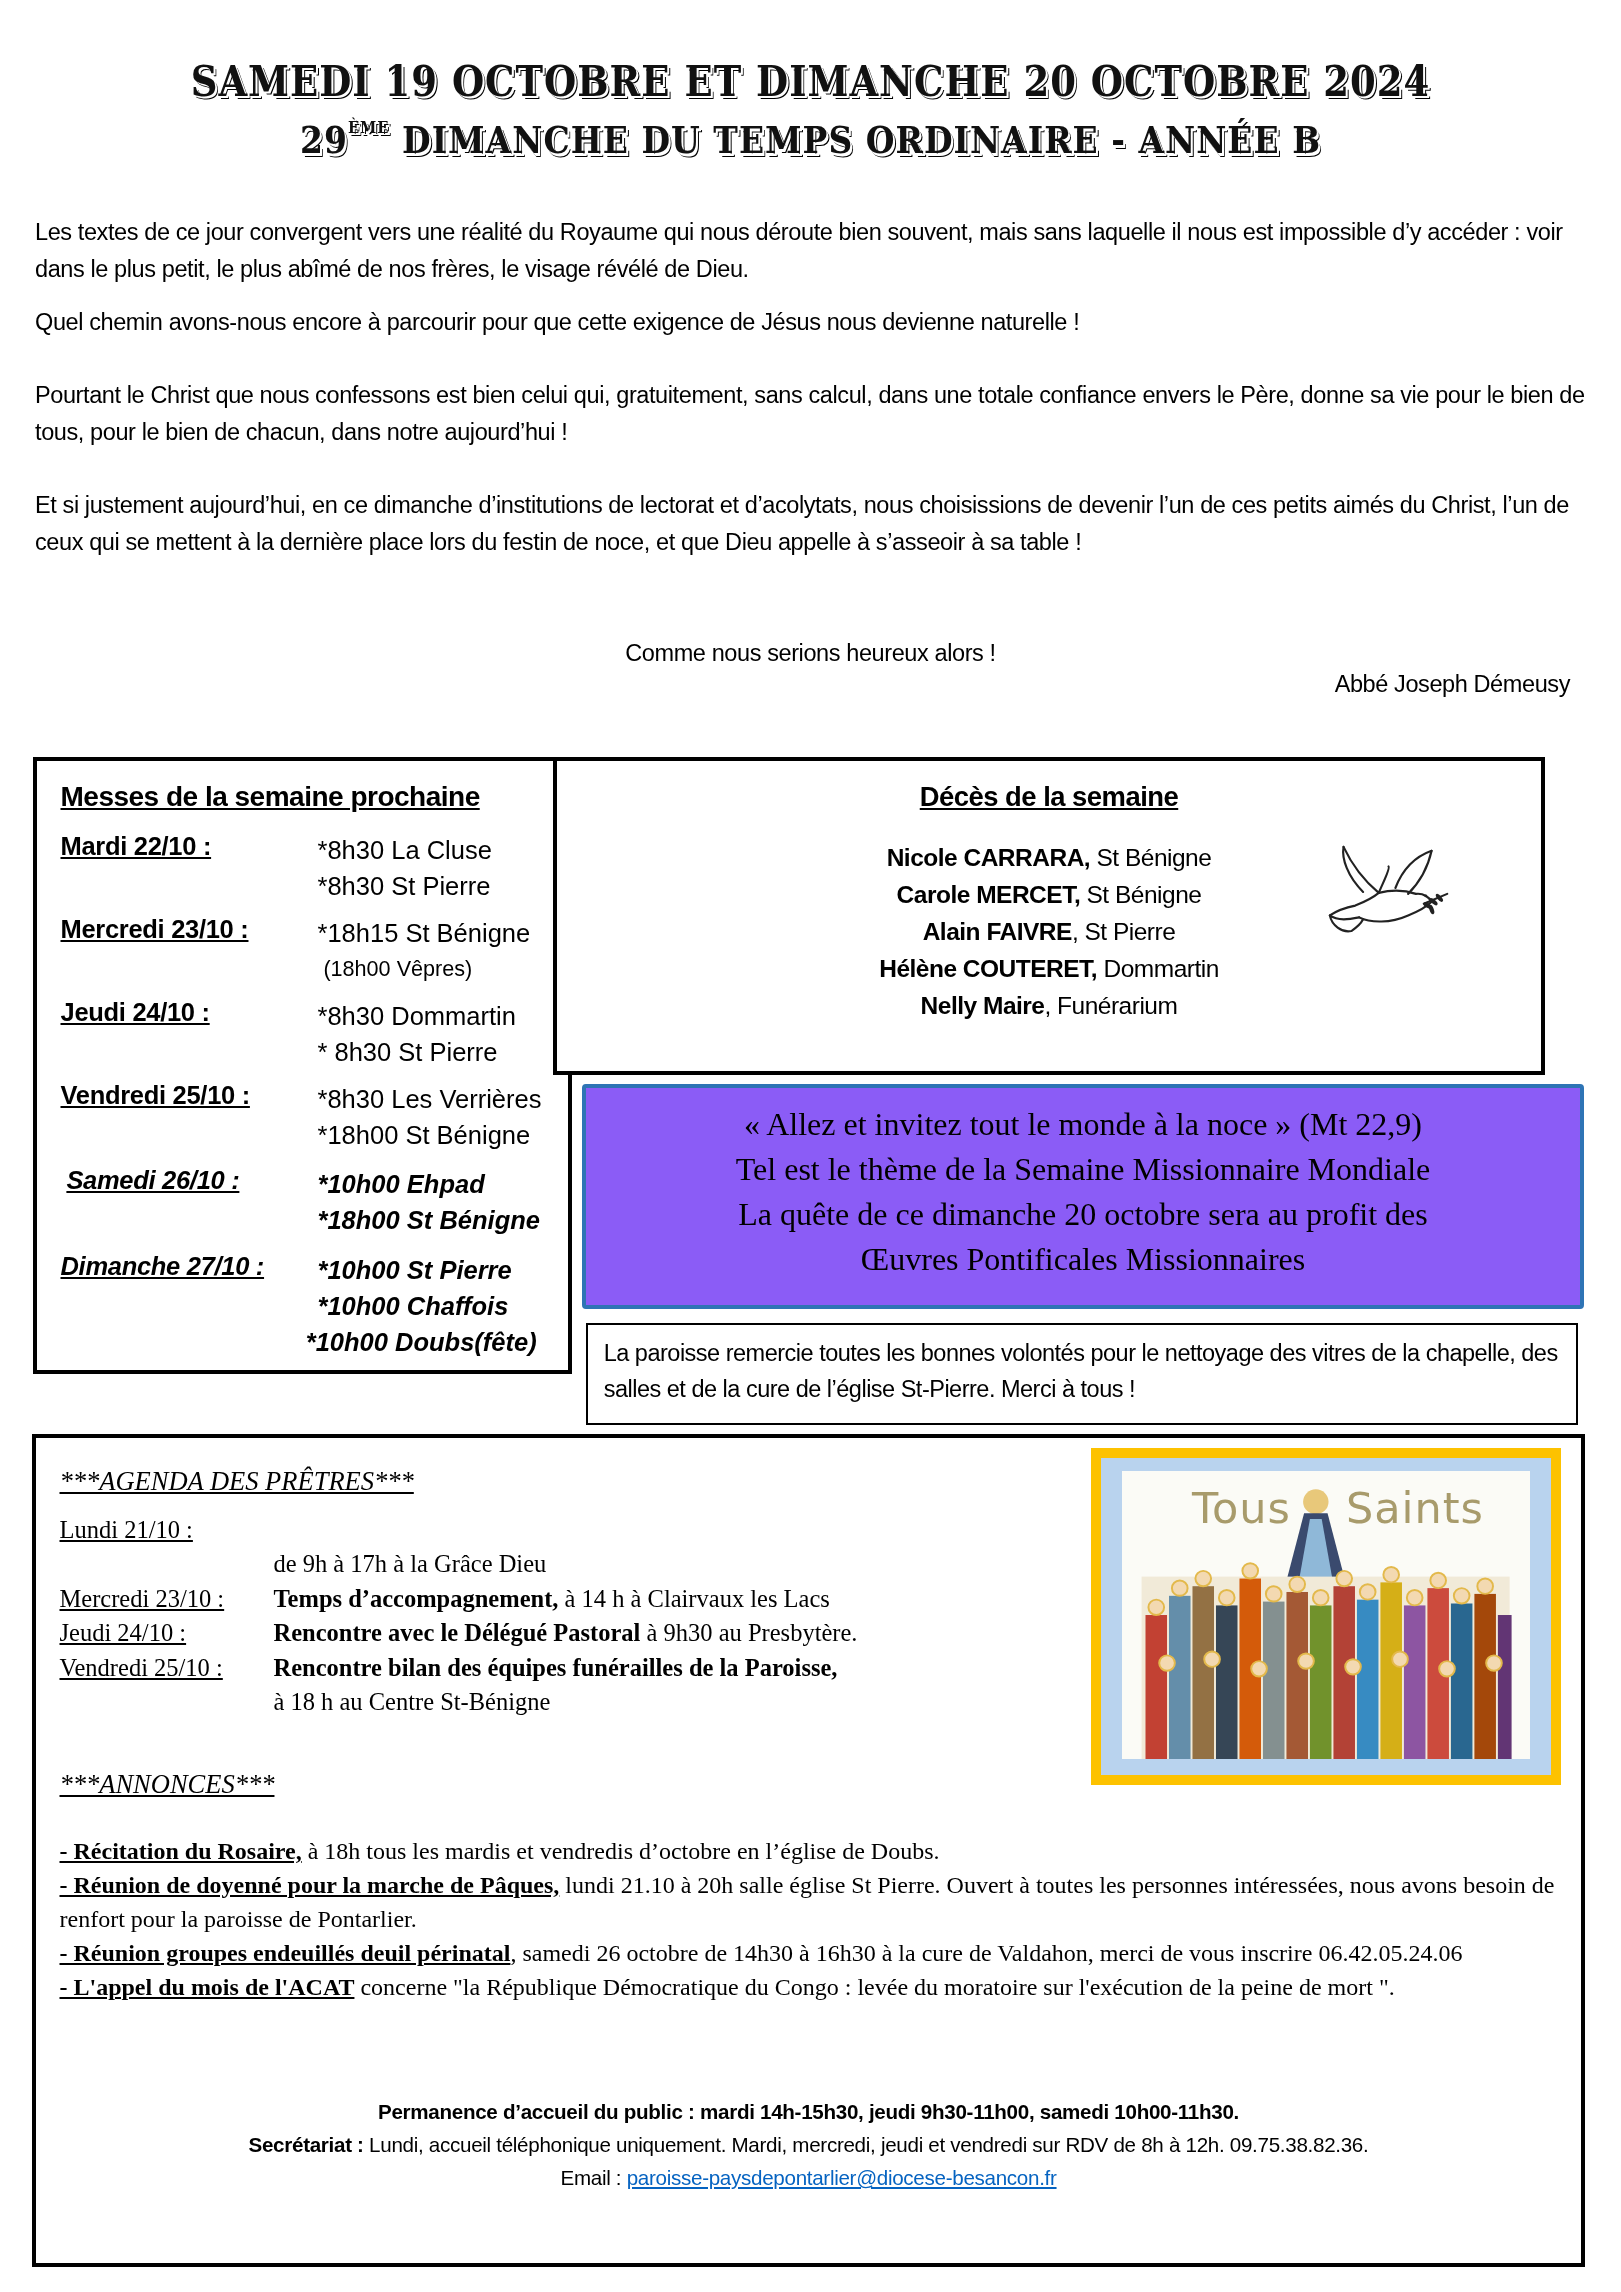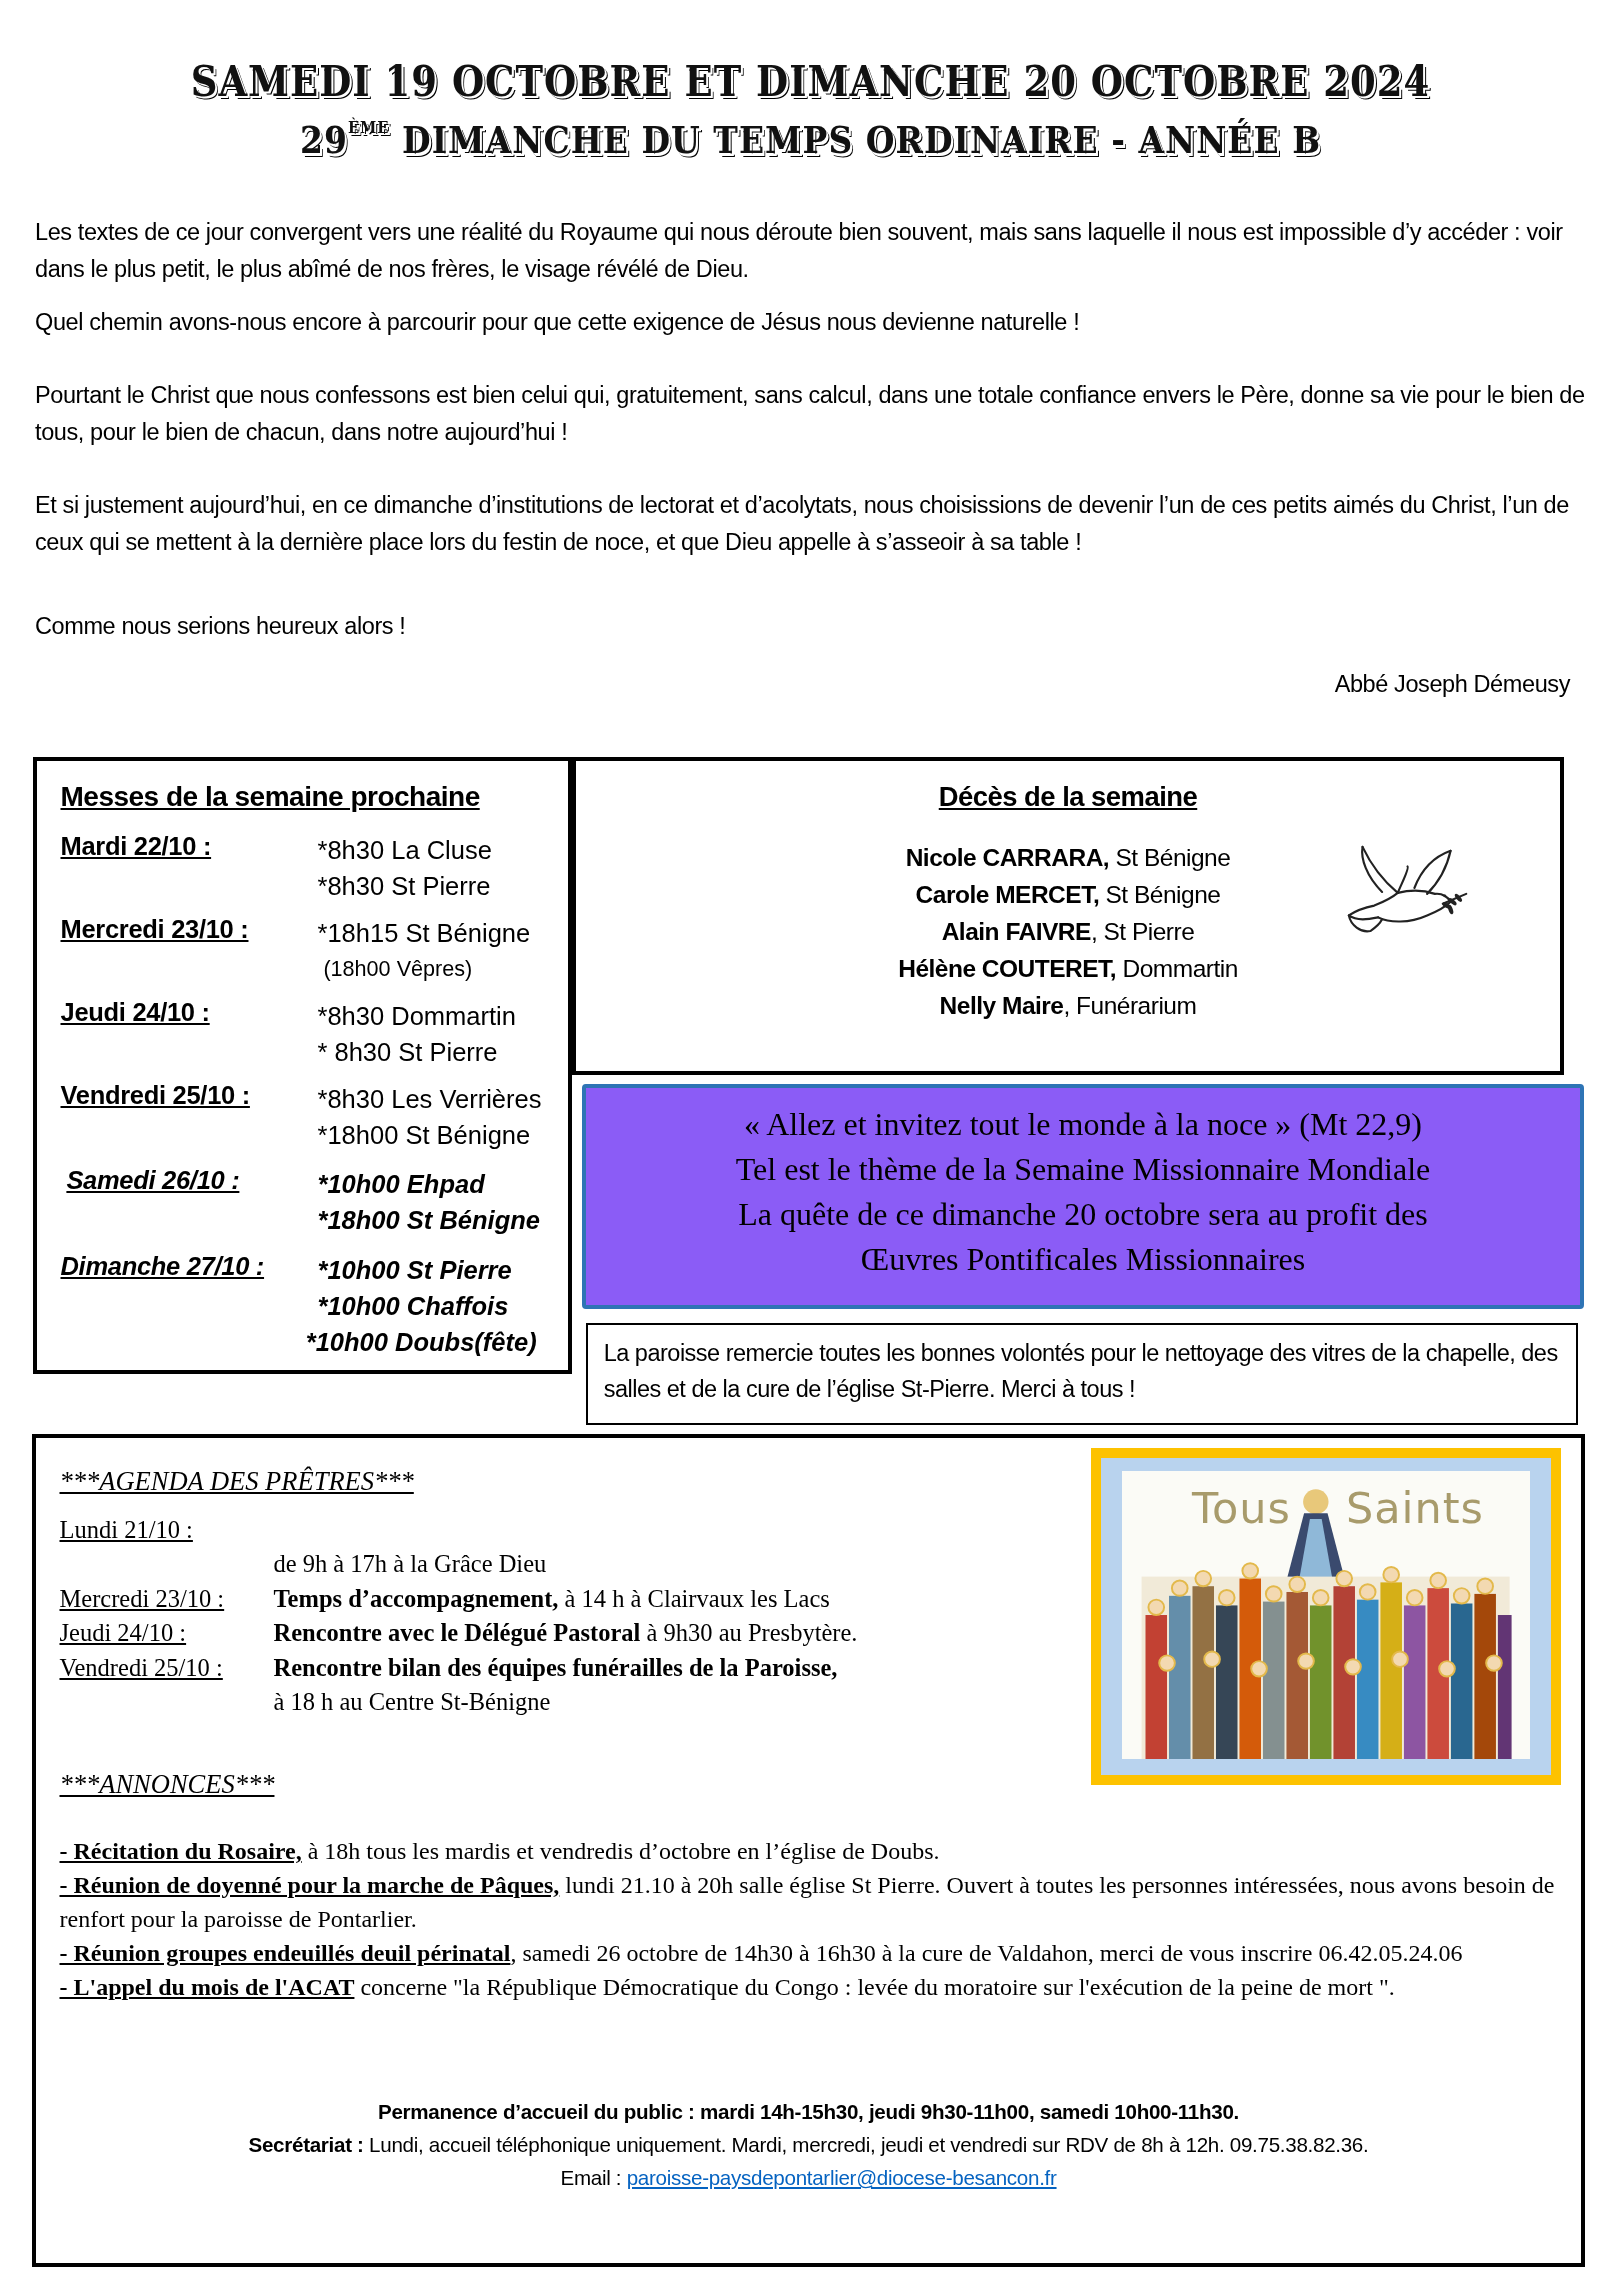--- a/index.html
+++ b/index.html
@@ -32,21 +32,21 @@
     #masses .heading { position: absolute; left: 23.5px; top: 19.6px; font-size: 28px; font-weight: bold; text-decoration: underline; letter-spacing: -0.5px; }
     .mrow { position: absolute; left: 23.5px; width: 500px; font-size: 25.5px; }
     .mrow .day { position: absolute; left: 0; top: 0; font-weight: bold; text-decoration: underline; letter-spacing: -0.3px; }
     .mrow .times { position: absolute; left: 257px; top: 0; line-height: 36px; }
     .mrow .times div { white-space: nowrap; }
     .mrow.italic .day, .mrow.italic .times { font-style: italic; }
     .mrow.italic .times { font-weight: bold; }
     .small { font-size: 21.6px; padding-left: 5.9px; }
 
     
-    #deaths { left: 572px; top: 757px; width: 992px; height: 318px; font-family: "Liberation Sans", sans-serif; }
+    #deaths { left: 553px; top: 757px; width: 992px; height: 318px; font-family: "Liberation Sans", sans-serif; }
     #deaths .heading { position: absolute; left: 0; width: 100%; top: 19.6px; text-align: center; font-size: 27.4px; font-weight: bold; text-decoration: underline; letter-spacing: -0.5px; }
     #deaths .list { position: absolute; left: 0; width: 100%; top: 78px; text-align: center; font-size: 24.5px; line-height: 37px; letter-spacing: -0.5px; }
     #deaths .list b { font-weight: bold; }
     .dove { position: absolute; left: 765px; top: 78px; width: 137px; height: 98px; }
 
     
     #mission { position: absolute; left: 582px; top: 1084px; width: 1002px; height: 225px; background: #8b5cf6; border: 4.9px solid #2e74b5; border-radius: 3.9px; box-sizing: border-box; }
     #mission .text { position: absolute; left: 0; width: 100%; top: 13.7px; text-align: center; font-family: "Liberation Serif", serif; font-size: 32px; line-height: 45px; }
 
     
@@ -86,21 +86,21 @@
   </div>
 <div class="abs intro" style="top:304px;">
     <p>Quel chemin avons-nous encore à parcourir pour que cette exigence de Jésus nous devienne naturelle !</p>
   </div>
 <div class="abs intro" style="top:377px;">
     <p>Pourtant le Christ que nous confessons est bien celui qui, gratuitement, sans calcul, dans une totale confiance envers le Père, donne sa vie pour le bien de tous, pour le bien de chacun, dans notre aujourd’hui !</p>
   </div>
 <div class="abs intro" style="top:487px;">
     <p>Et si justement aujourd’hui, en ce dimanche d’institutions de lectorat et d’acolytats, nous choisissions de devenir l’un de ces petits aimés du Christ, l’un de ceux qui se mettent à la dernière place lors du festin de noce, et que Dieu appelle à s’asseoir à sa table !</p>
   </div>
-<div class="abs intro" style="top:608px;">
+<div class="abs intro" style="top:635px;text-align:center;">
     <p>Comme nous serions heureux alors !</p>
   </div>
 <div class="abs signature">Abbé Joseph Démeusy</div>
 
 <div class="box" id="masses">
   <div class="heading">Messes de la semaine prochaine</div>
 
   <div class="mrow" style="top:71px;">
     <div class="day">Mardi 22/10 :</div>
     <div class="times">

